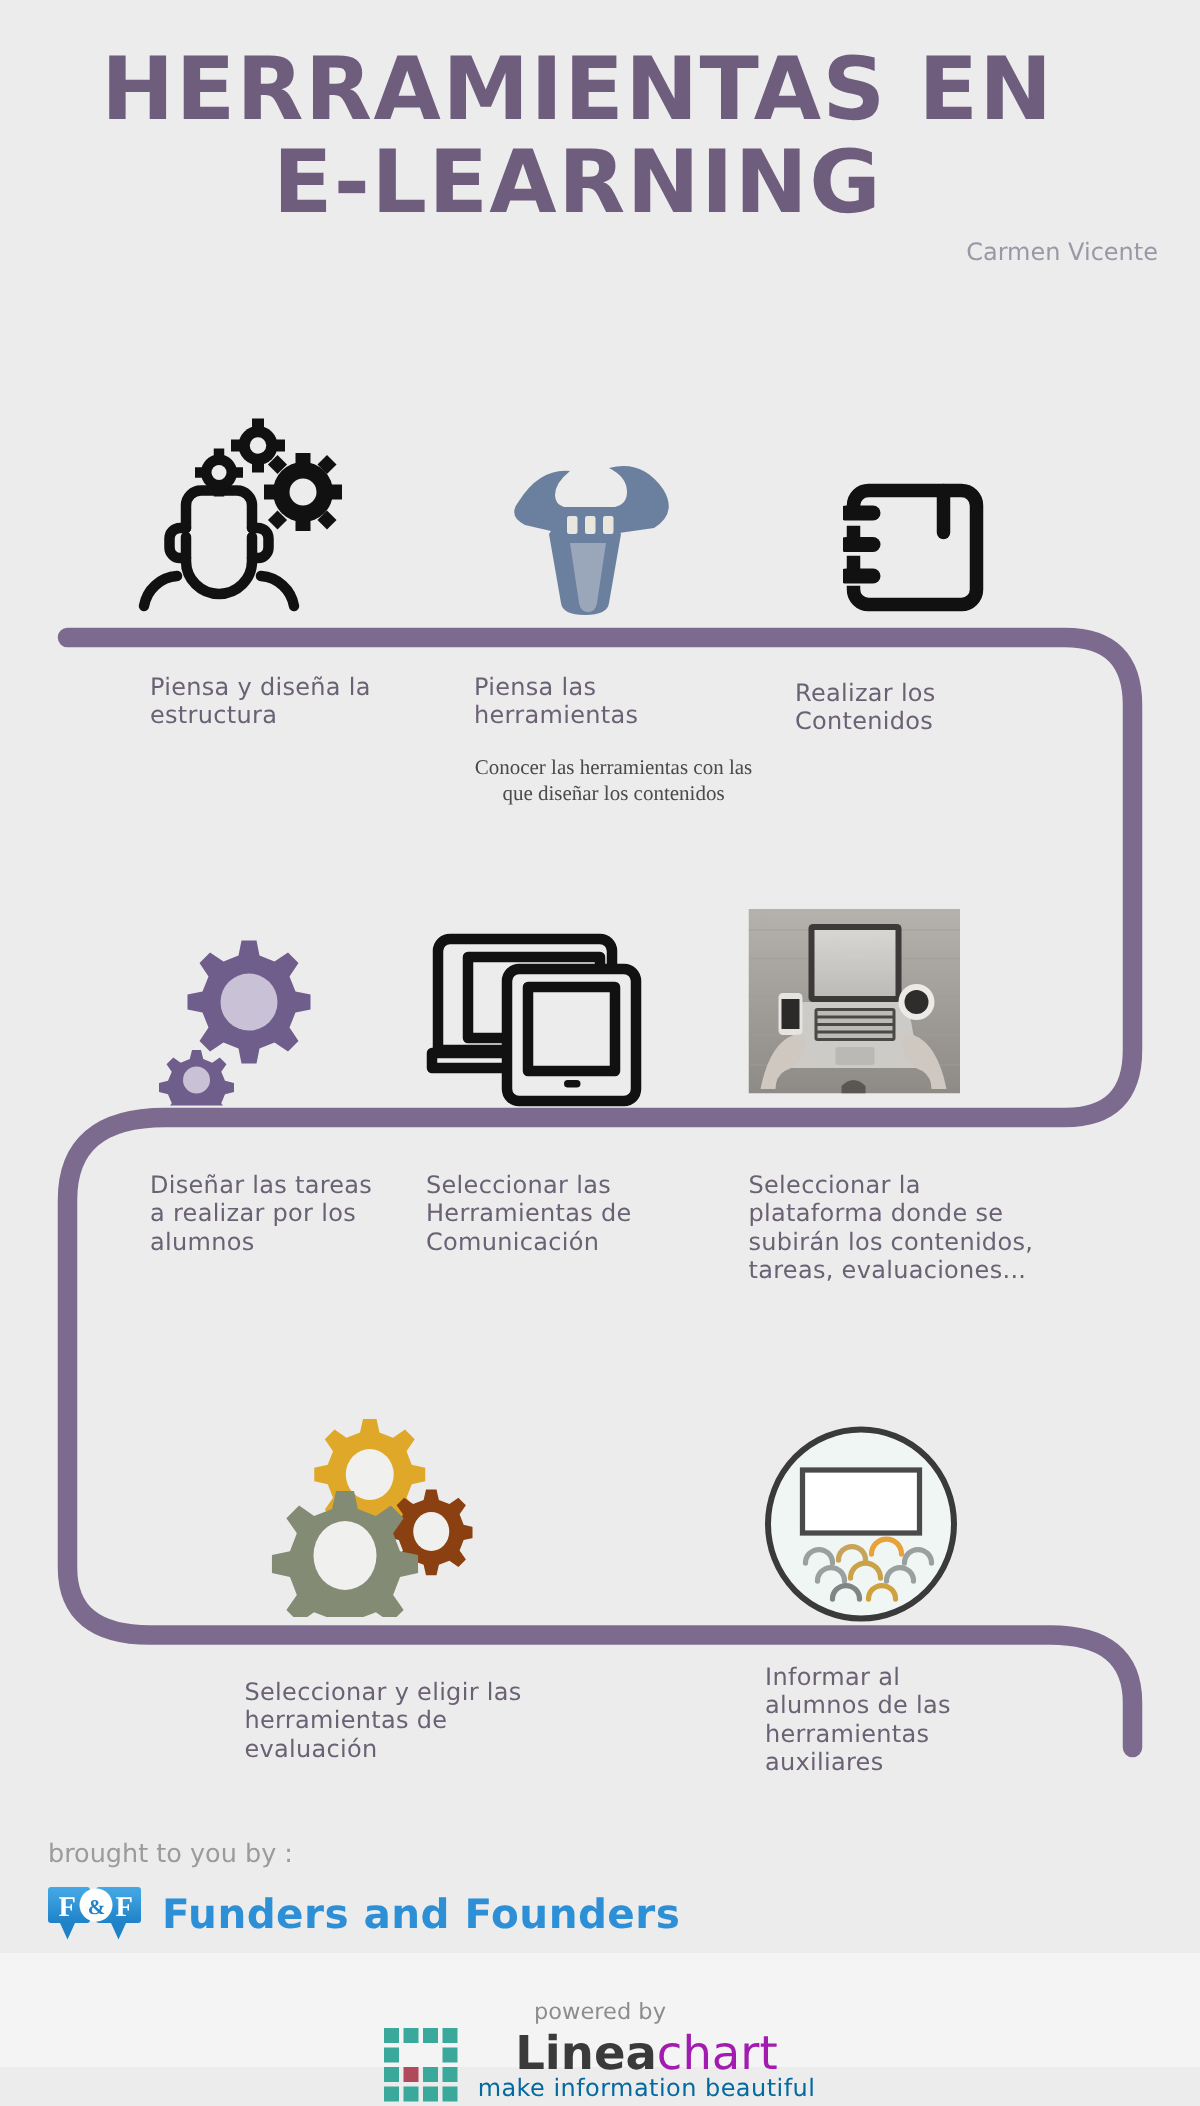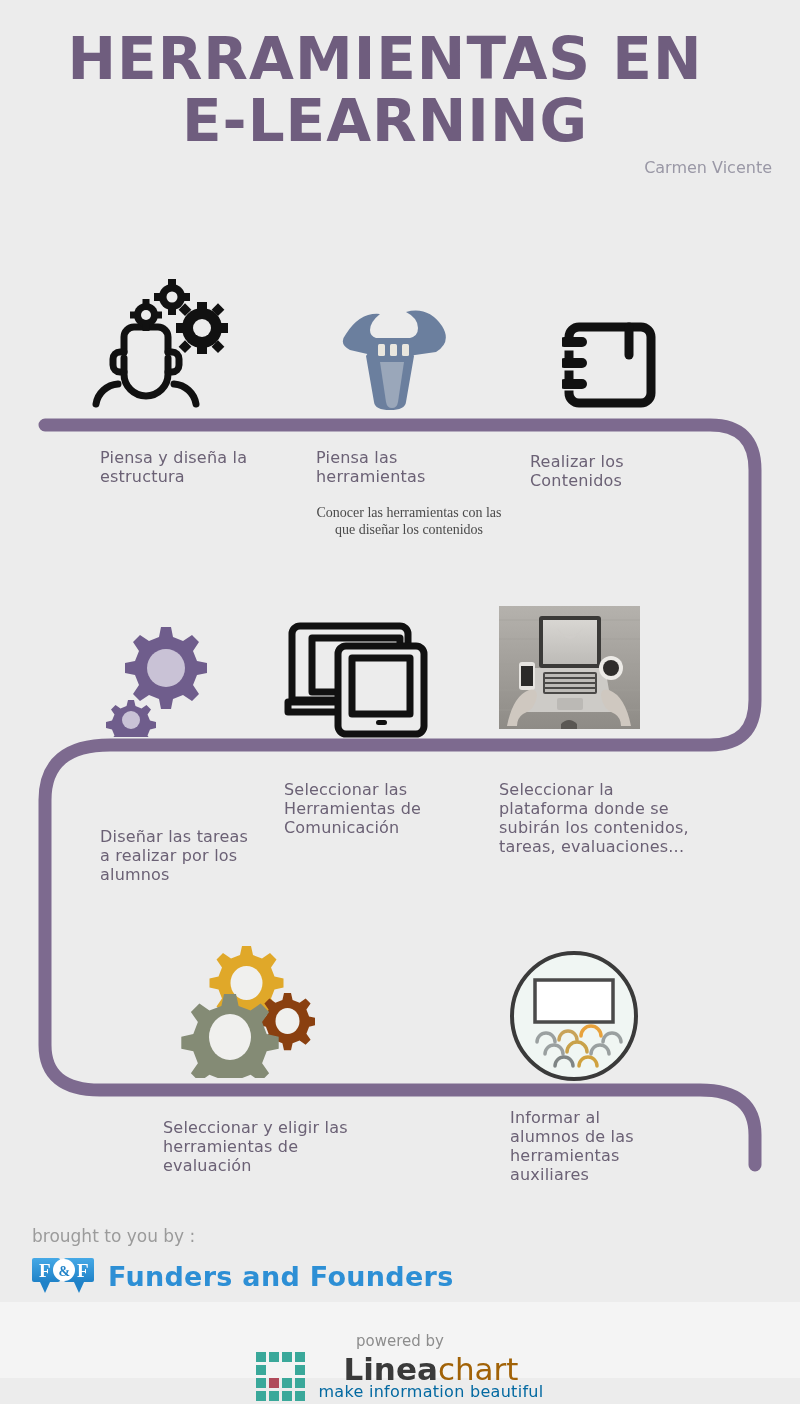--- a/index.html
+++ b/index.html
@@ -66,21 +66,21 @@
   }
   .footbar{position:absolute;left:0;top:88px;width:800px;height:76px;background:#f4f4f4;}
   .pikto{position:absolute;left:0;top:1332px;width:800px;text-align:center;}
   .powered{
     color:#8d8d8d;font-size:15px;
     font-family:"DejaVu Sans", sans-serif;margin-bottom:2px;
   }
   .pikto-row{display:flex;align-items:center;justify-content:center;gap:8px;}
   .pikto-word{font-size:31px;font-family:"DejaVu Sans", sans-serif;line-height:33px;}
   .pk-bold{color:#3a3a3a;font-weight:bold;}
-  .pk-light{color:#a16207;font-weight:normal;}
+  .pk-light{color:#a21caf;font-weight:normal;}
   .pikto-tag{
     color:#0369a1;font-size:16px;letter-spacing:0.3px;
     font-family:"DejaVu Sans", sans-serif;margin-top:-4px;
   }
 
   
   .photo{position:absolute;border:0;}
 </style>
 </head>
 <body>
@@ -262,21 +262,21 @@
 
       <circle cx="112" cy="62" r="12" fill="#eceae6"></circle>
       <circle cx="112" cy="62" r="8" fill="#2f2d2b"></circle>
 
       <path d="M8 120 q6 -30 22 -36 q8 -2 8 6 q-2 14 -14 18 q-6 4 -6 12 Z" fill="#cfc8c0"></path>
       <path d="M132 120 q-6 -30 -22 -36 q-8 -2 -8 6 q2 14 14 18 q6 4 6 12 Z" fill="#cfc8c0"></path>
       <path d="M62 118 q8 -8 16 0 l0 5 h-16 Z" fill="#5a5753"></path>
     </svg>
   </div>
 
-  <div class="cell" style="left:100px;top:780px;width:155px;margin-top:47px;">
+  <div class="cell" style="left:100px;top:780px;width:155px;">
     <div class="h3">Diseñar las tareas a realizar por los alumnos</div>
   </div>
   <div class="cell" style="left:284px;top:780px;width:190px;">
     <div class="h3">Seleccionar las Herramientas de Comunicación</div>
   </div>
   <div class="cell" style="left:499px;top:780px;width:205px;">
     <div class="h3">Seleccionar la plataforma donde se subirán los contenidos, tareas, evaluaciones...</div>
   </div>
 
   <div class="cell" style="left:180px;top:938px;width:140px;height:145px;">

